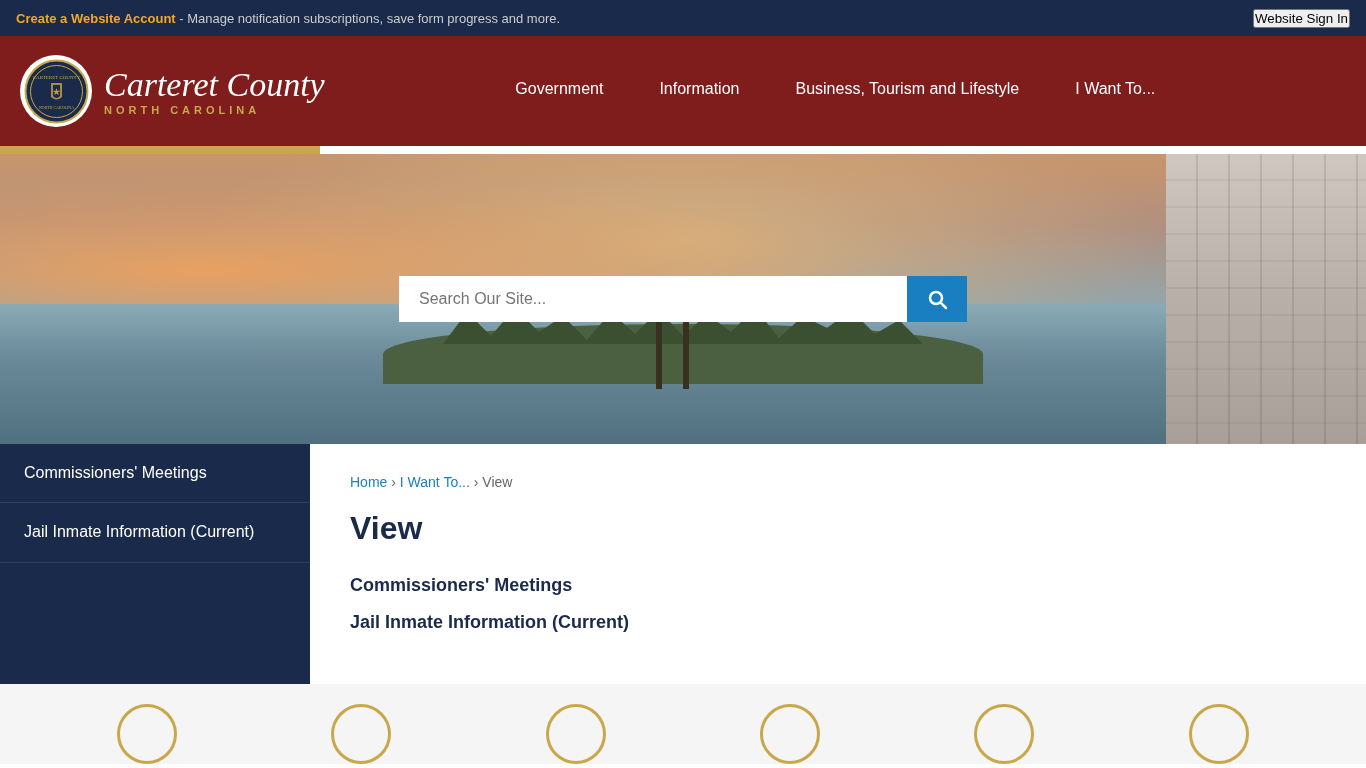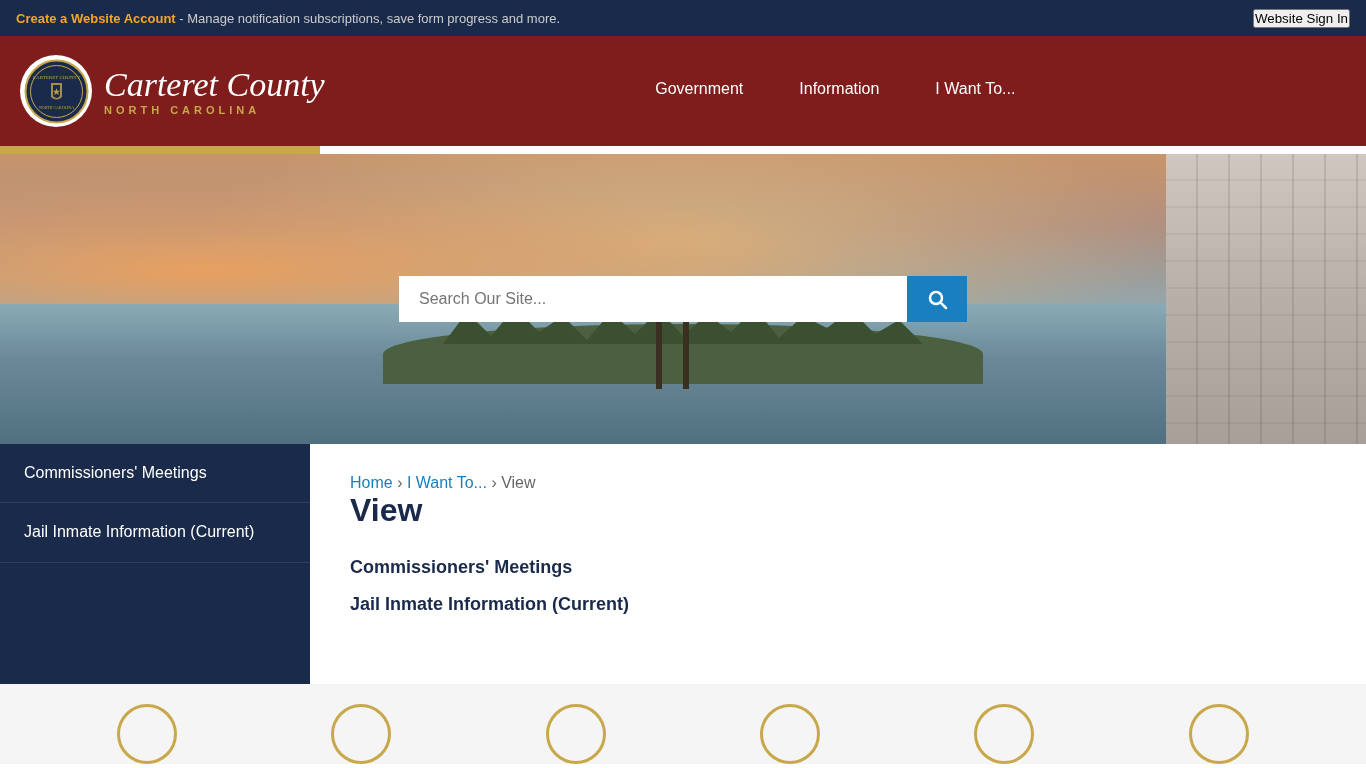--- a/index.html
+++ b/index.html
@@ -242,22 +242,23 @@
       border-bottom: 1px solid rgba(255,255,255,0.1);
       line-height: 1.4;
     }
 
     
     .main-content {
       flex: 1;
       padding: 30px 40px;
     }
     .breadcrumb {
-      font-size: 16px;
+      font-size: 14px;
       color: #666;
+      margin-bottom: 20px;
     }
     .breadcrumb a { color: #1a7fc1; text-decoration: none; }
     .breadcrumb span { color: #666; }
 
     .page-title {
       font-size: 32px;
       color: #1a2a4a;
       margin-bottom: 28px;
       font-weight: bold;
     }
@@ -324,20 +325,21 @@
       </svg>
     </div>
     <div class="logo-text">
       <span class="logo-text-main">Carteret County</span>
       <span class="logo-text-sub">NORTH CAROLINA</span>
     </div>
   </a>
   <nav class="main-nav">
     <div class="nav-item">Government</div>
     <div class="nav-item">Information</div>
+    <div class="nav-item">Business, Tourism and Lifestyle</div>
     <div class="nav-item">I Want To...</div>
   </nav>
 </header>
 
 <div class="gold-bar"></div>
 
 <div class="hero">
   <div class="grass-island"></div>
 
   <div class="pier-post" style="left:48%; height:70px;"></div>

